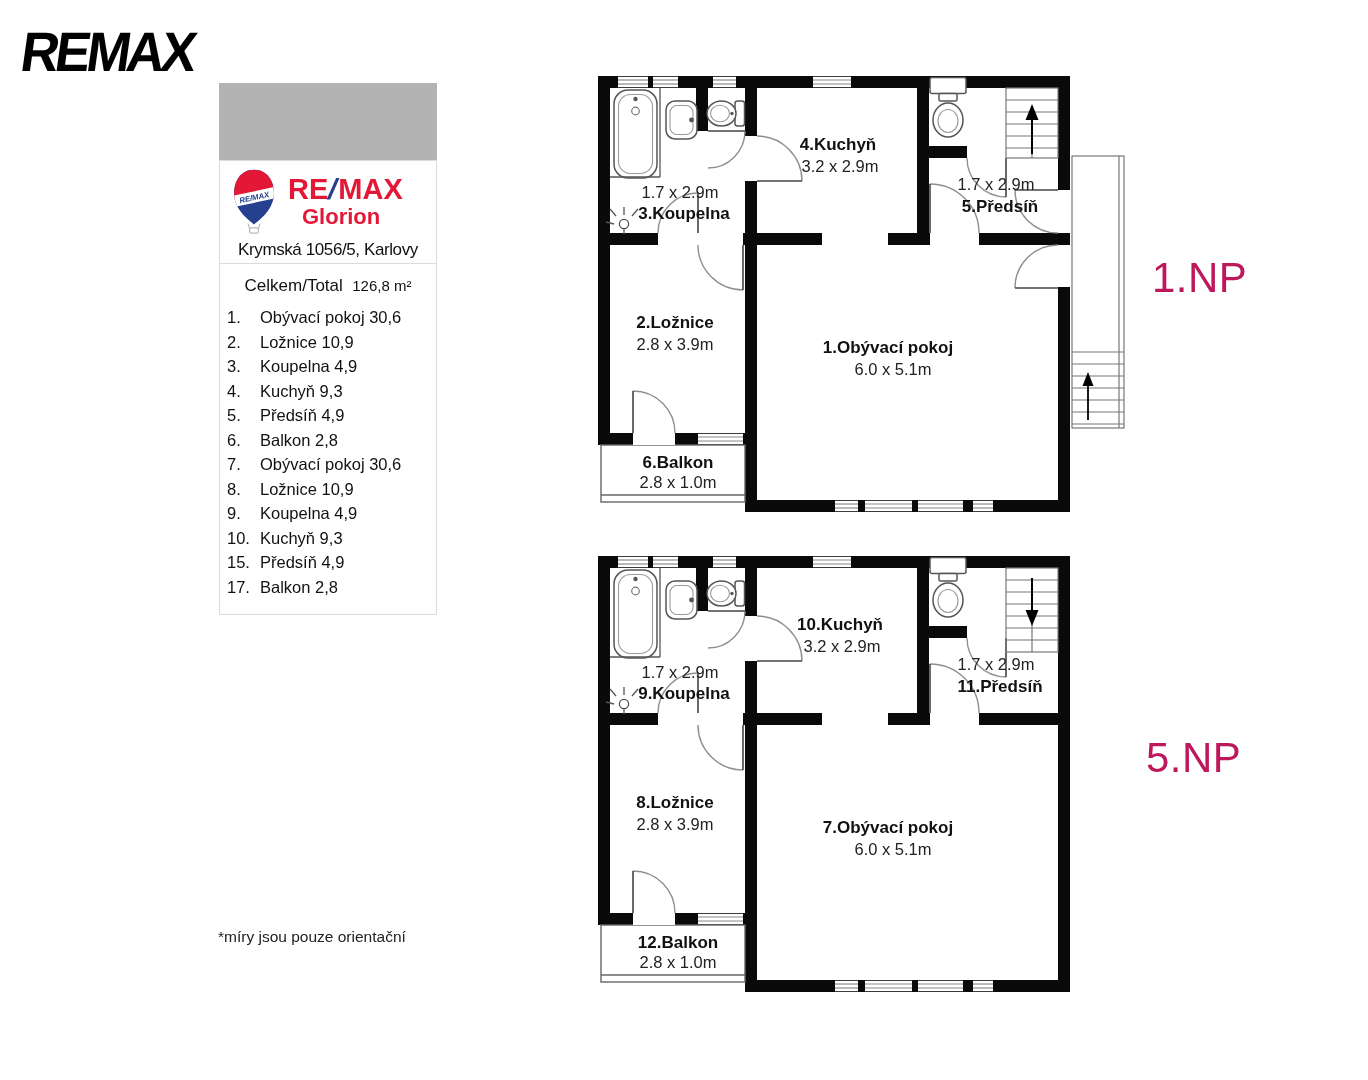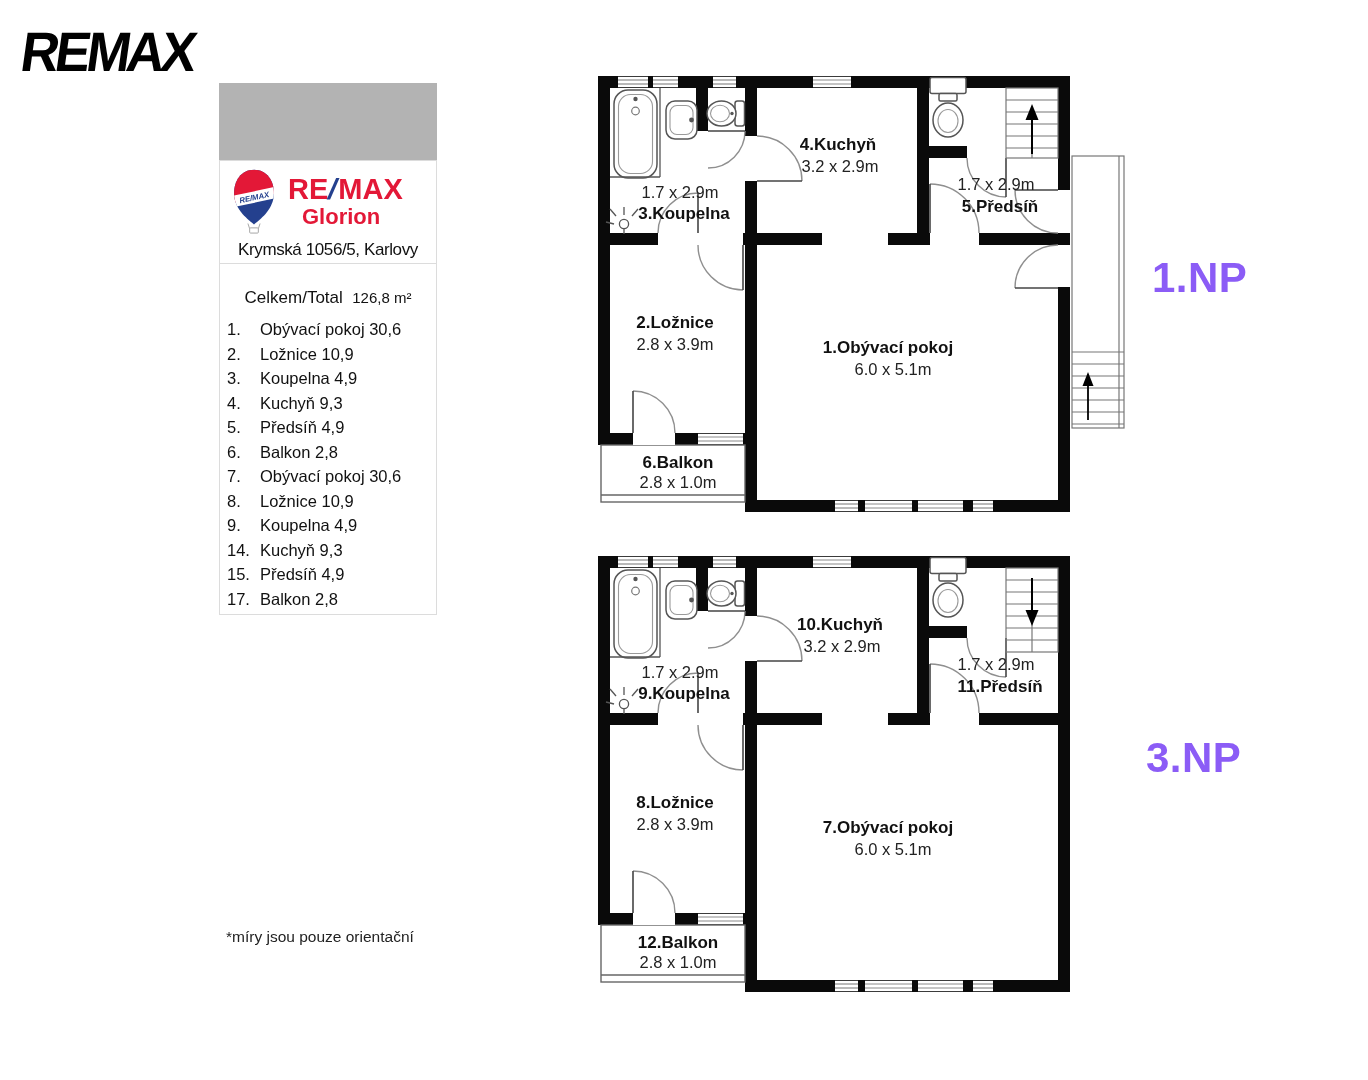--- a/index.html
+++ b/index.html
@@ -14,30 +14,30 @@
   
   .card{background:#fff;border:1px solid #dcdcdc;box-sizing:border-box;}
   .card1{left:219px;top:160px;width:218px;height:104px;}
   .logo-row{display:flex;align-items:center;padding:6px 0 0 8px;}
   .wordmark-col{margin-left:8px;}
   .remax-word{font-weight:700;font-size:29px;letter-spacing:0;color:#e31837;line-height:30px;}
   .remax-word .slash{color:#24408e;display:inline-block;transform:skewX(-14deg);margin:0 1px;}
   .office-name{font-weight:700;font-size:22px;color:#e31837;margin:2px 0 0 14px;line-height:22px;}
   .address{text-align:center;font-size:17px;letter-spacing:-0.4px;color:#111;margin-top:5px;}
   
-  .card2{left:219px;top:263px;width:218px;height:352px;padding:24px 0 0 0;}
+  .card2{left:219px;top:263px;width:218px;height:352px;padding:12px 0 0 0;}
   .sum-title{text-align:center;font-size:17px;color:#111;}
   .sum-total{font-size:15px;}
   .room-list{list-style:none;margin:9px 0 0 0;padding:0 0 0 7px;}
   .room-list li{display:flex;font-size:16.5px;line-height:24.5px;color:#111;}
   .room-list .num{width:33px;flex:0 0 33px;}
   
-  .note{left:218px;top:928px;font-size:15.5px;color:#222;margin-left:8px;}
-  
-  .floor-label{font-size:42px;font-weight:700;color:#8b5cf6;letter-spacing:0.5px;}
+  .note{left:218px;top:928px;font-size:15.5px;color:#222;}
+  
+  .floor-label{font-size:42px;font-weight:400;color:#be185d;letter-spacing:0.5px;}
   .fl1{left:1152px;top:254px;}
   .fl2{left:1146px;top:734px;}
   
   .plan{position:absolute;width:545px;height:436px;}
   .plan1{left:598px;top:76px;}
   .plan2{left:598px;top:556px;}
   .rn{font:700 17px "Liberation Sans",sans-serif;fill:#111;text-anchor:middle;}
   .rd{font:400 16.5px "Liberation Sans",sans-serif;fill:#222;text-anchor:middle;}
   .wall{fill:#0a0a0a;}
   .winline{stroke:#8a8a8a;stroke-width:1.2;}
@@ -119,38 +119,38 @@
         </li>
       <li>
           <span class="num">8.</span>
           <span>Ložnice 10,9</span>
         </li>
       <li>
           <span class="num">9.</span>
           <span>Koupelna 4,9</span>
         </li>
       <li>
-          <span class="num">14.</span>
+          <span class="num">10.</span>
           <span>Kuchyň 9,3</span>
         </li>
       <li>
           <span class="num">15.</span>
           <span>Předsíň 4,9</span>
         </li>
       <li>
           <span class="num">17.</span>
           <span>Balkon 2,8</span>
         </li>
     </ul>
   </div>
 
   <div class="abs note">*míry jsou pouze orientační</div>
 
   <div class="abs floor-label fl1">1.NP</div>
-  <div class="abs floor-label fl2">3.NP</div>
+  <div class="abs floor-label fl2">5.NP</div>
 
   <svg width="0" height="0" style="position:absolute" aria-hidden="true">
     <defs>
       <g id="plancore">
 
         <g class="wall">
           <rect x="0" y="0" width="472" height="12"></rect>
           <rect x="0" y="0" width="12" height="369"></rect>
           <rect x="0" y="357" width="159" height="12"></rect>
           <rect x="147" y="424" width="325" height="12"></rect>

